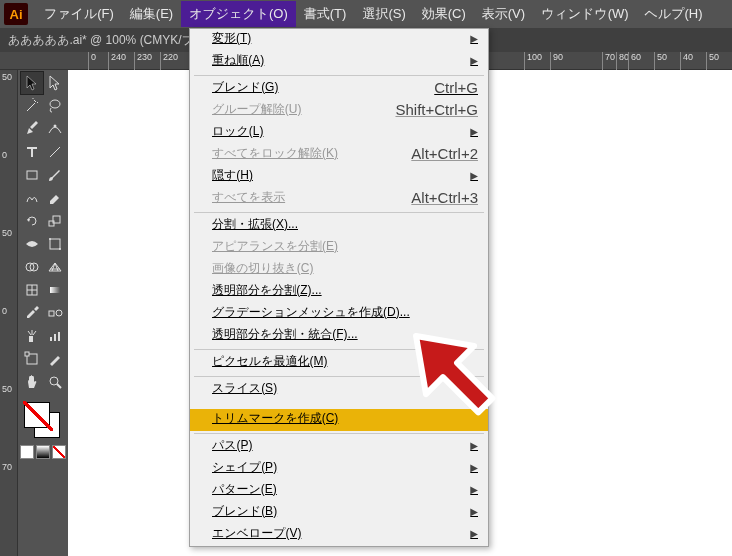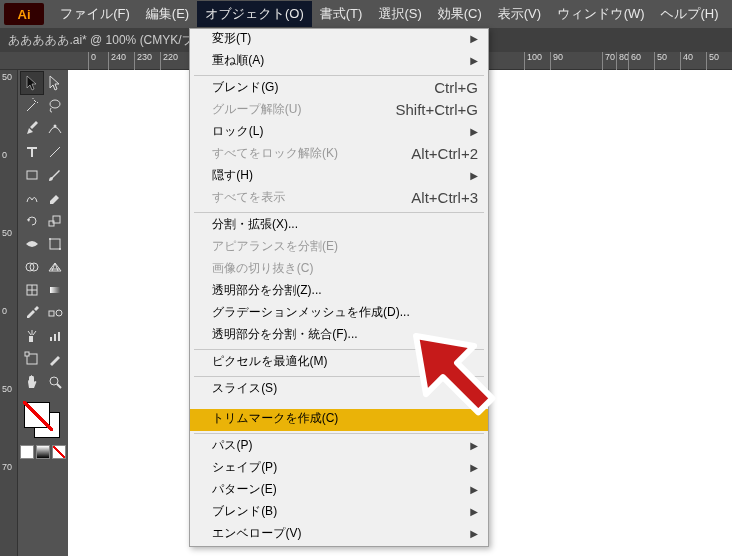--- a/index.html
+++ b/index.html
@@ -1,21 +1,21 @@
 <!DOCTYPE html>
 <html><head>
 <meta charset="utf-8">
 <style>
 * { margin: 0; padding: 0; box-sizing: border-box; font-family: "Meiryo UI", "MS PGothic", sans-serif; }
 body { background: #535353; width: 732px; height: 556px; overflow: hidden; position: relative; }
 
 .menubar { background: #535353; height: 28px; display: flex; align-items: center; padding: 0 4px; font-size: 13px; color: #e8e8e8; }
-.app-icon { width: 40px; height: 22px; background: #310000; color: #ff9a00; font-weight: bold; font-size: 13px; display: flex; align-items: center; justify-content: center; margin-right: 8px; border-radius: 2px; }
+.app-icon { width: 24px; height: 22px; background: #310000; color: #ff9a00; font-weight: bold; font-size: 13px; display: flex; align-items: center; justify-content: center; margin-right: 8px; border-radius: 2px; }
 .menu-item { padding: 4px 8px; cursor: pointer; }
-.menu-item.active { background: #0f172a; }
+.menu-item.active { background: #4c1d95; }
 
 .docbar { height: 24px; background: #3f3f3f; color: #ccc; font-size: 12px; display: flex; align-items: center; padding: 0 8px; }
 
 .ruler-h { height: 18px; background: #4a4a4a; color: #ddd; font-size: 9px; position: relative; border-bottom: 1px solid #333; }
 .ruler-h .tick { position: absolute; top: 0; height: 18px; border-left: 1px solid #888; padding-left: 2px; line-height: 10px; }
 .tab-close { display: inline-flex; width: 12px; height: 12px; margin-left: 6px; align-items: center; justify-content: center; font-size: 11px; color: #bbb; }
 
 .workarea { display: flex; height: calc(556px - 28px - 24px - 18px); }
 .strip { width: 18px; background: #4a4a4a; border-right: 1px solid #333; color: #ddd; font-size: 9px; }
 .strip .vnum { transform: rotate(0); padding: 2px; }
@@ -34,21 +34,21 @@
 .mini-row { display: flex; gap: 2px; width: 100%; justify-content: center; margin-top: 2px; }
 .mini { width: 14px; height: 14px; border: 1px solid #888; }
 .mini.fill { background: #fff; }
 .mini.grad { background: linear-gradient(#fff,#000); }
 .mini.none { background: #fff; position: relative; }
 .mini.none::after { content: ""; position: absolute; inset: 0; background: linear-gradient(to top right, transparent 42%, #e00 42%, #e00 58%, transparent 58%); }
 
 .canvas { flex: 1; background: #fff; }
 
 .dropdown { position: absolute; left: 189px; top: 28px; width: 300px; background: #f0f0f0; border: 1px solid #a0a0a0; box-shadow: 2px 2px 6px rgba(0,0,0,0.3); font-size: 12px; color: #000; }
-.dd-item { display: flex; align-items: center; padding: 0 10px 4px 22px; height: 22px; position: relative; }
+.dd-item { display: flex; align-items: center; padding: 0 10px 4px 22px; height: 22px; position: relative; text-decoration: underline; }
 .dd-item .shortcut { margin-left: auto; color: #444; font-size: 15px; }
 .dd-item .sub { margin-left: auto; font-size: 10px; color: #444; }
 .dd-item.disabled { color: #999; }
 .dd-item.hl { background: #eab308; margin-top: 8px; }
 .dd-sep { height: 1px; background: #c8c8c8; margin: 2px 4px; }
 
 .arrow-callout { position: absolute; left: 370px; top: 300px; pointer-events: none; }
 </style>
 </head>
 <body>

